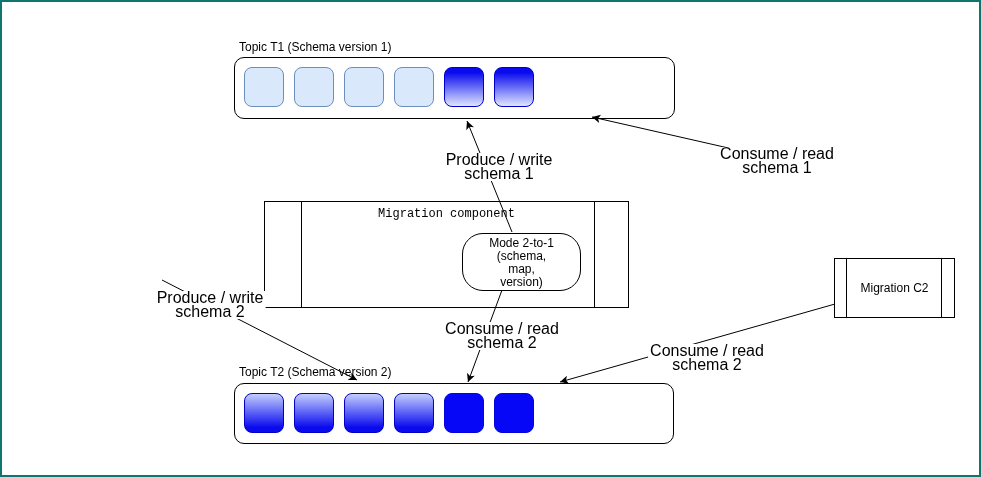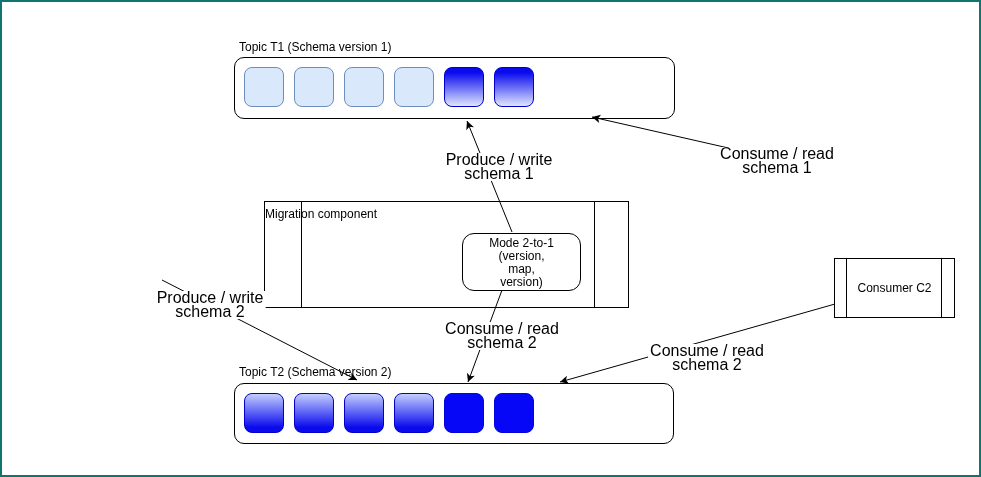--- a/index.html
+++ b/index.html
@@ -75,31 +75,32 @@
     justify-content: center;
     white-space: nowrap;
   }
 
   
   #migration .title {
     position: absolute;
     top: 5px;
     left: 0;
     right: 0;
-    text-align: left;
-    white-space: nowrap;
+    text-align: center;
+    white-space: nowrap;
+    font-family: Liberation Mono, monospace;
   }
   #mode-box {
     position: absolute;
     left: 197px;
     top: 31px;
     width: 119px;
     height: 58px;
     border: 1px solid #000;
-    border-radius: 12px;
+    border-radius: 21px;
     background: #fff;
     box-sizing: border-box;
     text-align: center;
     line-height: 13px;
     padding-top: 3px;
   }
 
   
   svg.edges {
     position: absolute;
@@ -146,32 +147,32 @@
       <div class="cell cell-solid"></div>
     </div>
   </div>
 
   <div id="migration" class="component" style="left:262px; top:199px; width:365px; height:107px;">
     <div class="vbar" style="left:36px;"></div>
     <div class="vbar" style="left:329px;"></div>
     <div class="title">Migration component</div>
     <div id="mode-box">
       <div>Mode 2-to-1</div>
-      <div>(version,</div>
+      <div>(schema,</div>
       <div>map,</div>
       <div>version)</div>
     </div>
   </div>
 
 
 
   <div class="component" style="left:832px; top:256px; width:121px; height:60px;">
     <div class="vbar" style="left:11px;"></div>
     <div class="vbar" style="left:106px;"></div>
-    <div class="label-center">Consumer C2</div>
+    <div class="label-center">Migration C2</div>
   </div>
 
   <svg class="edges" width="981" height="477" viewBox="0 0 981 477">
     <defs>
       <marker id="arrow" viewBox="0 0 12 12" refX="11" refY="6" markerWidth="10" markerHeight="10" orient="auto-start-reverse">
         <path d="M1,1 L11,6 L1,11 L3.5,6 Z" fill="#000"></path>
       </marker>
     </defs>
     <line x1="510" y1="230" x2="465" y2="119" stroke="#000" stroke-width="1" marker-end="url(#arrow)"></line>
     <line x1="832" y1="170" x2="590" y2="115" stroke="#000" stroke-width="1" marker-end="url(#arrow)"></line>

